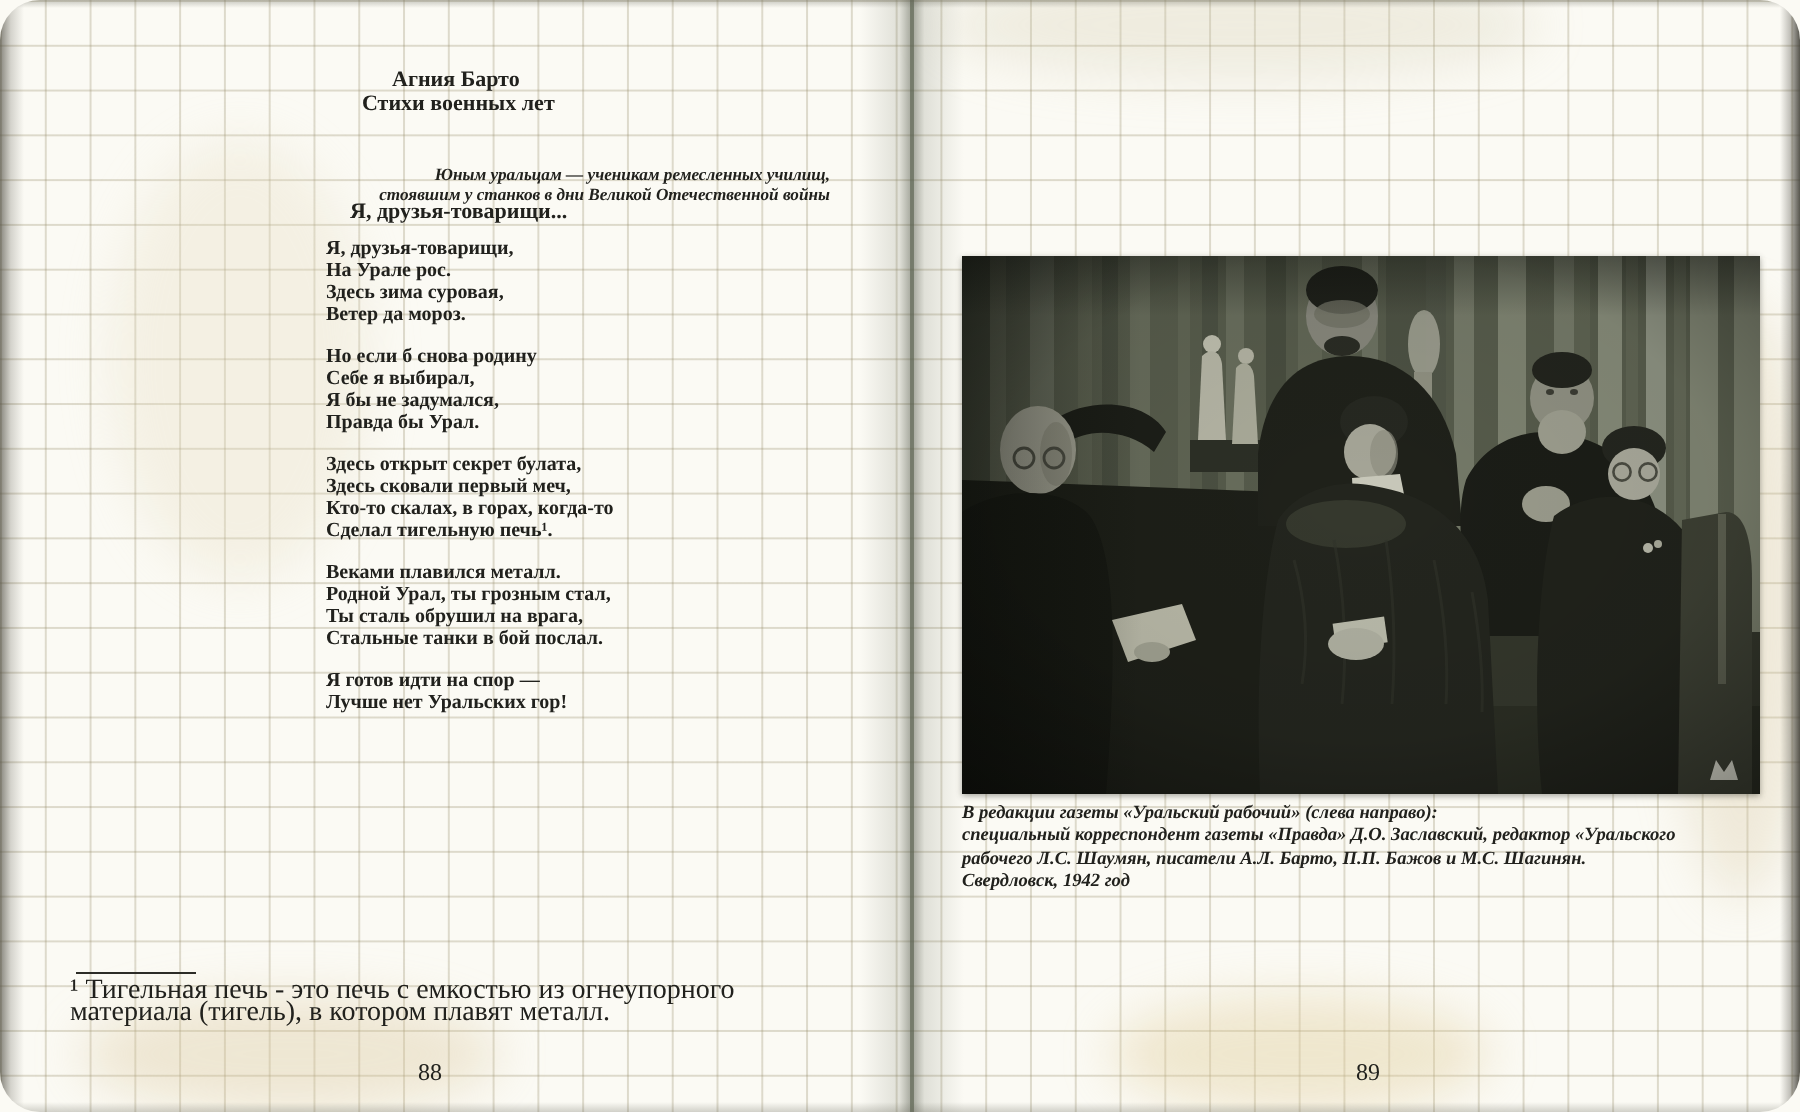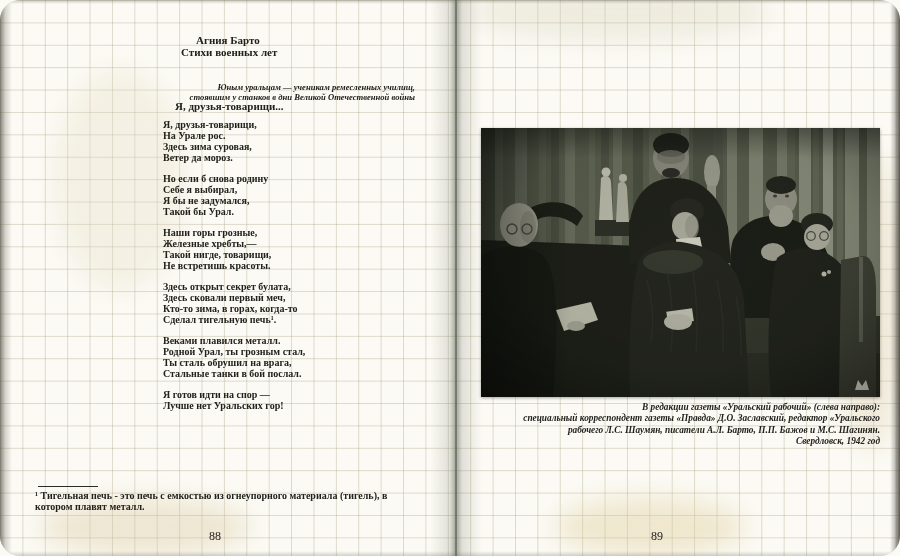--- a/index.html
+++ b/index.html
@@ -16,28 +16,28 @@
   
   .author{left:196px;top:34px;font-size:11px;font-weight:bold;white-space:nowrap;}
   .section-title{left:181px;top:46px;font-size:11px;font-weight:bold;white-space:nowrap;}
   .dedication{left:112px;top:82px;width:303px;text-align:right;font-style:italic;
               font-weight:bold;font-size:8.6px;line-height:10.3px;}
   .poem-title{left:175px;top:100px;font-size:11px;font-weight:bold;white-space:nowrap;}
   .poem{left:163px;top:119px;font-size:10px;line-height:11px;font-weight:bold;}
   .stanza{margin-bottom:10px;}
   .poem-line{white-space:nowrap;}
   .footnote-rule{left:38px;top:486px;width:60px;height:1px;background:#2c2c27;}
-  .footnote{left:35px;top:490px;width:364px;font-size:10px;line-height:11px;font-weight:bold;}
+  .footnote{left:35px;top:490px;width:364px;font-size:14px;line-height:11px;font-weight:normal;}
   .pagenum{font-size:12px;font-weight:normal;}
   .pagenum-left{left:209px;top:529px;}
-  .pagenum-right{left:651px;top:529px;}
+  .pagenum-right{left:678px;top:529px;}
   
   .photo{left:481px;top:128px;width:399px;height:269px;box-shadow:0 1px 3px rgba(60,60,48,0.45);}
   .photo svg{display:block;width:100%;height:100%;}
-  .caption{left:481px;top:402px;width:399px;text-align:right;font-style:italic;
+  .caption{left:481px;top:402px;width:399px;text-align:left;font-style:italic;
            font-weight:bold;font-size:9.3px;line-height:11.3px;}
   
   .edge-left{left:0;top:0;width:12px;height:556px;
     background:linear-gradient(to right, rgba(72,70,60,0.65), rgba(72,70,60,0.22) 45%, rgba(72,70,60,0));}
   .edge-right{right:0;top:0;width:10px;height:556px;
     background:linear-gradient(to left, rgba(58,56,48,0.85), rgba(58,56,48,0.3) 50%, rgba(58,56,48,0));}
   .edge-top{left:0;top:0;width:900px;height:4px;
     background:linear-gradient(to bottom, rgba(100,100,88,0.35), rgba(100,100,88,0));}
   .edge-bottom{left:0;bottom:0;width:900px;height:5px;
     background:linear-gradient(to top, rgba(100,100,88,0.28), rgba(100,100,88,0));}
@@ -71,32 +71,26 @@
         <div class="stanza">
           <div class="poem-line">Я, друзья-товарищи,</div>
           <div class="poem-line">На Урале рос.</div>
           <div class="poem-line">Здесь зима суровая,</div>
           <div class="poem-line">Ветер да мороз.</div>
         </div>
         <div class="stanza">
           <div class="poem-line">Но если б снова родину</div>
           <div class="poem-line">Себе я выбирал,</div>
           <div class="poem-line">Я бы не задумался,</div>
-          <div class="poem-line">Такой бы Урал.</div>
-        </div>
-        <div class="stanza">
-          <div class="poem-line">Наши горы грозные,</div>
-          <div class="poem-line">Железные хребты,—</div>
-          <div class="poem-line">Такой нигде, товарищи,</div>
-          <div class="poem-line">Не встретишь красоты.</div>
+          <div class="poem-line">Правда бы Урал.</div>
         </div>
         <div class="stanza">
           <div class="poem-line">Здесь открыт секрет булата,</div>
           <div class="poem-line">Здесь сковали первый меч,</div>
-          <div class="poem-line">Кто-то зима, в горах, когда-то</div>
+          <div class="poem-line">Кто-то скалах, в горах, когда-то</div>
           <div class="poem-line">Сделал тигельную печь¹.</div>
         </div>
         <div class="stanza">
           <div class="poem-line">Веками плавился металл.</div>
           <div class="poem-line">Родной Урал, ты грозным стал,</div>
           <div class="poem-line">Ты сталь обрушил на врага,</div>
           <div class="poem-line">Стальные танки в бой послал.</div>
         </div>
         <div class="stanza">
           <div class="poem-line">Я готов идти на спор —</div>

